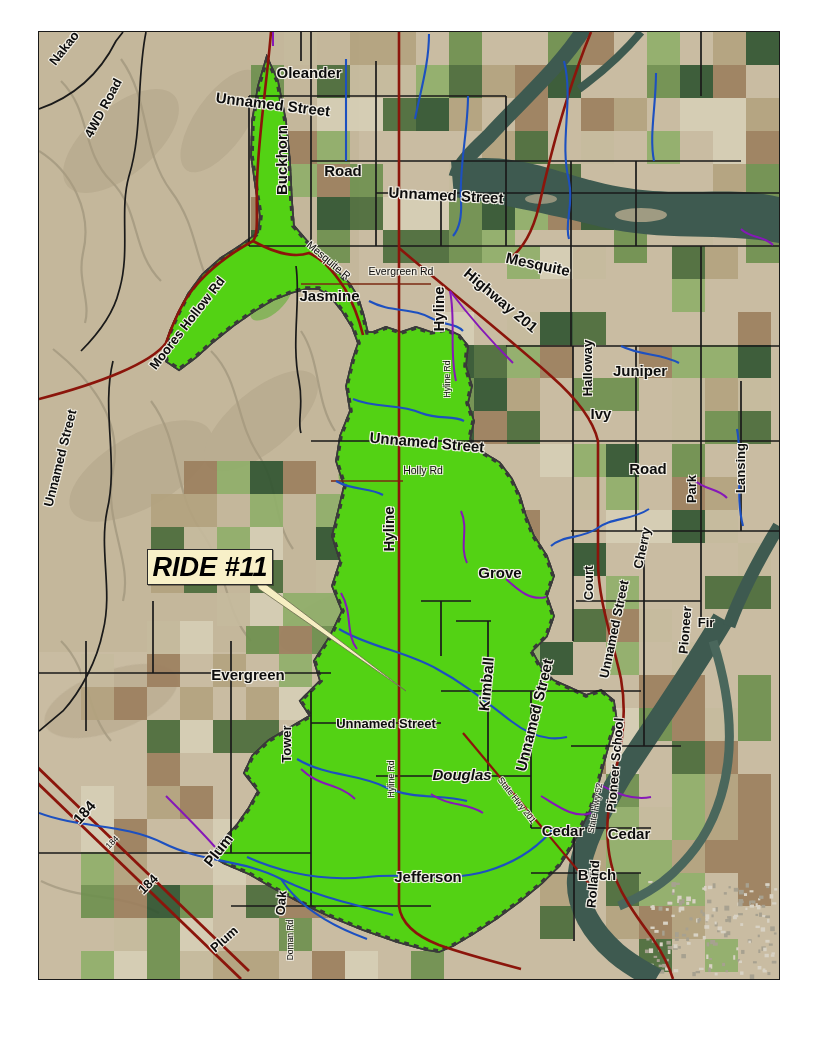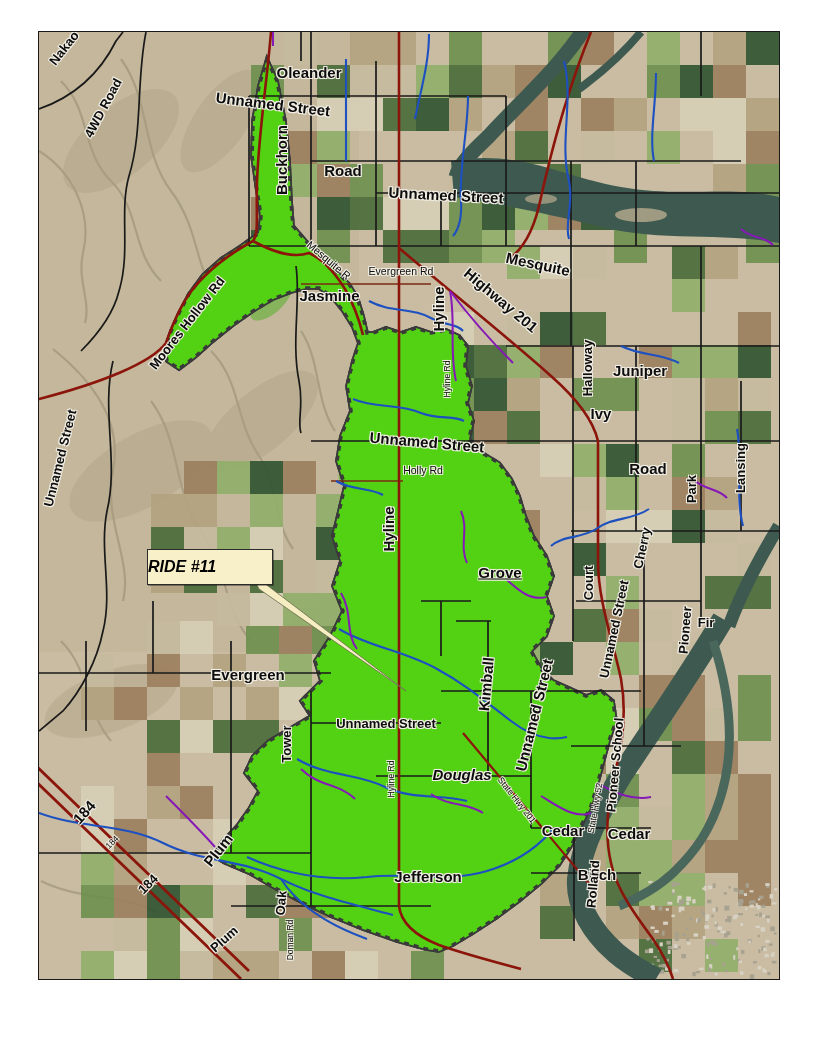--- a/index.html
+++ b/index.html
@@ -9,22 +9,22 @@
     border:1px solid #1a1a1a;background:#c9bca2;overflow:hidden;}
   .map-frame svg{position:absolute;left:0;top:0;}
   #labels{position:absolute;left:0;top:0;width:100%;height:100%;pointer-events:none;}
   .map-label{position:absolute;white-space:nowrap;color:#0d0d0d;
     text-shadow:-1px -1px 0 #f2efe6,1px -1px 0 #f2efe6,-1px 1px 0 #f2efe6,1px 1px 0 #f2efe6,0 0 2px #f2efe6;}
   .lbl-lg{font-size:15px;font-weight:bold;}
   .lbl-md{font-size:13px;font-weight:bold;}
   .lbl-sm{font-size:10.5px;font-weight:normal;}
   .lbl-xs{font-size:8.5px;font-weight:normal;}
   .callout{position:absolute;left:108px;top:517px;width:124px;height:34px;
-    background:#f8f0c8;border:1.5px solid #2b2b2b;display:flex;align-items:center;justify-content:flex-start;
-    font-size:16px;font-weight:bold;font-style:italic;color:#000;box-shadow:1px 1px 0 rgba(0,0,0,.35);}
+    background:#f8f0c8;border:1.5px solid #2b2b2b;display:flex;align-items:center;justify-content:center;
+    font-size:27px;font-weight:bold;font-style:italic;color:#000;box-shadow:1px 1px 0 rgba(0,0,0,.35);}
   .caption{position:absolute;left:38px;top:996px;width:740px;text-align:center;
     font-size:17px;font-weight:bold;color:#000;}
 </style>
 </head>
 <body>
 
 <div class="page">
   <div class="map-frame">
     <svg width="740" height="947" viewBox="38 31 740 947">
 
@@ -630,21 +630,21 @@
         <div class="map-label lbl-md" style="left: 548px; top: 336px; transform: translate(-50%, -50%) rotate(-90deg);">Halloway</div>
         <div class="map-label lbl-lg" style="left: 601px; top: 338px; transform: translate(-50%, -50%) rotate(0deg);">Juniper</div>
         <div class="map-label lbl-lg" style="left: 562px; top: 381px; transform: translate(-50%, -50%) rotate(0deg);">Ivy</div>
         <div class="map-label lbl-lg" style="left: 388px; top: 410px; transform: translate(-50%, -50%) rotate(5deg);">Unnamed Street</div>
         <div class="map-label lbl-sm" style="left: 384px; top: 438px; transform: translate(-50%, -50%) rotate(0deg);">Holly Rd</div>
         <div class="map-label lbl-lg" style="left: 609px; top: 436px; transform: translate(-50%, -50%) rotate(0deg);">Road</div>
         <div class="map-label lbl-md" style="left: 652px; top: 457px; transform: translate(-50%, -50%) rotate(-90deg);">Park</div>
         <div class="map-label lbl-md" style="left: 701px; top: 436px; transform: translate(-50%, -50%) rotate(-90deg);">Lansing</div>
         <div class="map-label lbl-md" style="left: 21px; top: 426px; transform: translate(-50%, -50%) rotate(-76deg);">Unnamed Street</div>
         <div class="map-label lbl-lg" style="left: 349px; top: 497px; transform: translate(-50%, -50%) rotate(-90deg);">Hyline</div>
-        <div class="map-label lbl-lg" style="left: 461px; top: 540px; transform: translate(-50%, -50%) rotate(0deg); text-decoration: underline;">Grove</div>
+        <div class="map-label lbl-lg" style="left: 461px; top: 540px; transform: translate(-50%, -50%) rotate(0deg);">Grove</div>
         <div class="map-label lbl-md" style="left: 549px; top: 551px; transform: translate(-50%, -50%) rotate(-90deg);">Court</div>
         <div class="map-label lbl-md" style="left: 603px; top: 516px; transform: translate(-50%, -50%) rotate(-78deg);">Cherry</div>
         <div class="map-label lbl-md" style="left: 575px; top: 597px; transform: translate(-50%, -50%) rotate(-78deg);">Unnamed Street</div>
         <div class="map-label lbl-md" style="left: 621px; top: 590px; transform: translate(-50%, -50%) rotate(0deg); margin-left: 46px;">Fir</div>
         <div class="map-label lbl-md" style="left: 646px; top: 598px; transform: translate(-50%, -50%) rotate(-85deg);">Pioneer</div>
         <div class="map-label lbl-lg" style="left: 209px; top: 642px; transform: translate(-50%, -50%) rotate(0deg);">Evergreen</div>
         <div class="map-label lbl-lg" style="left: 447px; top: 652px; transform: translate(-50%, -50%) rotate(-85deg);">Kimball</div>
         <div class="map-label lbl-lg" style="left: 495px; top: 683px; transform: translate(-50%, -50%) rotate(-76deg);">Unnamed Street</div>
         <div class="map-label lbl-md" style="left: 247px; top: 712px; transform: translate(-50%, -50%) rotate(-90deg);">Tower</div>
         <div class="map-label lbl-md" style="left: 347px; top: 691px; transform: translate(-50%, -50%) rotate(0deg);">Unnamed Street</div>

